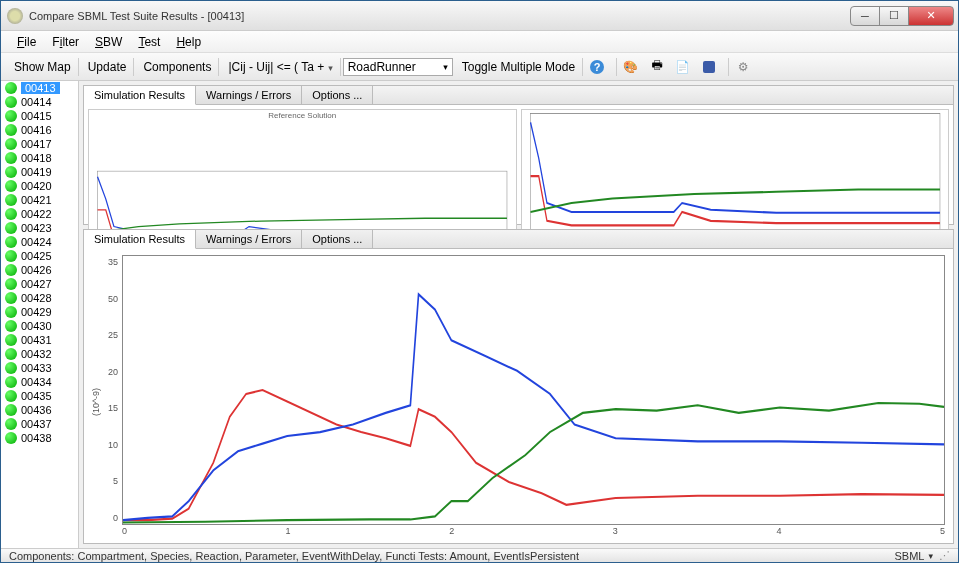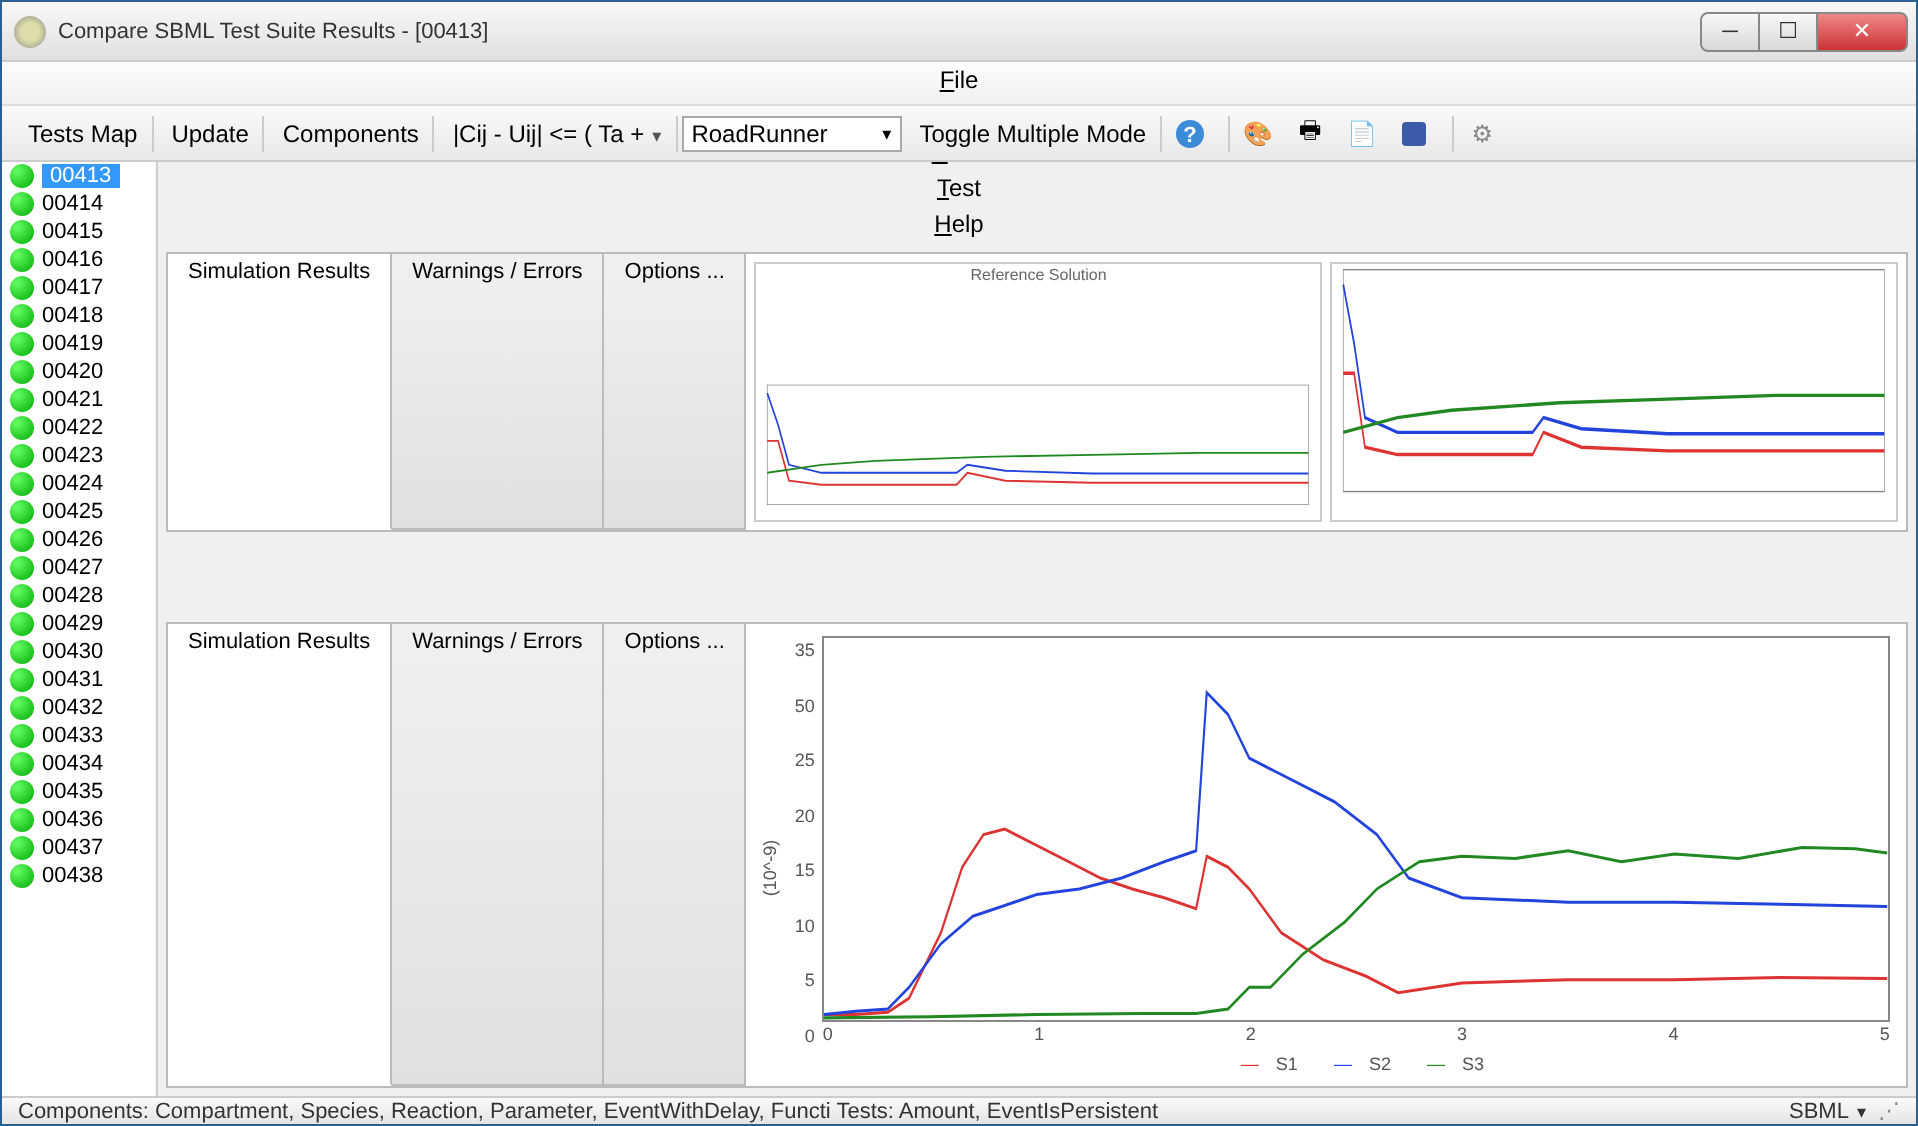--- a/index.html
+++ b/index.html
@@ -8,40 +8,40 @@
 .window { width: 959px; height: 563px; border: 1px solid #2b5f8e; display: flex; flex-direction: column; background: #f0f0f0; }
 
 .titlebar { height: 30px; background: linear-gradient(#f8f8f8, #e0e0e0); display: flex; align-items: center; border-bottom: 1px solid #ccc; }
 .titlebar-icon { width: 16px; height: 16px; margin: 0 6px; background: radial-gradient(circle, #dda 40%, #888 100%); border-radius: 50%; }
 .titlebar-title { flex: 1; color: #333; font-size: 11px; }
 .win-btns { display: flex; height: 20px; margin-right: 4px; }
 .win-btn { width: 30px; height: 20px; display: flex; align-items: center; justify-content: center; font-size: 11px; color: #333; border: 1px solid #888; margin-left: -1px; background: linear-gradient(#f8f8f8, #d8d8d8); }
 .win-btn.close { background: linear-gradient(#e88, #c33); color: #fff; width: 46px; border-radius: 0 4px 4px 0; }
 .win-btn.min { border-radius: 4px 0 0 4px; }
 
-.menubar { height: 22px; background: linear-gradient(#fdfdfd, #f0f0f0); display: flex; align-items: center; padding: 0 8px; border-bottom: 1px solid #ddd; flex-direction: column; }
+.menubar { height: 22px; background: linear-gradient(#fdfdfd, #f0f0f0); display: flex; align-items: center; padding: 0 8px; border-bottom: 1px solid #ddd; }
 .menu-item { padding: 2px 8px; cursor: default; }
 .menu-item u { text-decoration: underline; }
 
 .toolbar { height: 28px; background: linear-gradient(#fafafa, #e8e8e8); display: flex; align-items: center; padding: 0 6px; border-bottom: 1px solid #ccc; gap: 2px; }
 .tool-btn { padding: 2px 7px; border-right: 1px solid #ccc; cursor: default; white-space: nowrap; }
 .tool-select { padding: 1px 4px; background: #fff; border: 1px solid #aaa; display: flex; align-items: center; gap: 16px; min-width: 110px; }
 .tool-caret::after { content: "▾"; font-size: 9px; color: #555; margin-left: 4px; }
 .tool-icon { width: 18px; height: 18px; display: inline-flex; align-items: center; justify-content: center; margin: 0 3px; }
 
 .body-row { flex: 1; display: flex; overflow: hidden; }
 
 .sidebar { width: 78px; border-right: 1px solid #ccc; background: #fff; overflow-y: scroll; }
 .sb-item { display: flex; align-items: center; padding: 1px 4px; gap: 4px; font-size: 11px; }
 .sb-item.sel span { background: #3399ff; color: #fff; padding: 0 4px; }
 .dot { width: 12px; height: 12px; border-radius: 50%; background: radial-gradient(circle at 30% 30%, #6f6, #0a0); flex-shrink: 0; }
 
 .main { flex: 1; display: flex; flex-direction: column; padding: 4px; gap: 4px; overflow: hidden; }
 
-.pane { border: 1px solid #bbb; background: #fff; display: flex; flex-direction: row; margin-top: 41px; }
+.pane { border: 1px solid #bbb; background: #fff; display: flex; flex-direction: column; }
 .pane.top { height: 140px; } .pane.bot { flex: 1; }
 
 .tabs { display: flex; background: linear-gradient(#f4f4f4, #e4e4e4); border-bottom: 1px solid #bbb; }
 .tab { padding: 3px 10px; border-right: 1px solid #bbb; background: linear-gradient(#f0f0f0, #e0e0e0); font-size: 11px; }
 .tab.active { background: #fff; border-bottom: 1px solid #fff; margin-bottom: -1px; }
 
 .mini-row { flex: 1; display: flex; gap: 4px; padding: 4px; }
 .mini-box { flex: 1; border: 1px solid #ccc; background: #fff; display: flex; flex-direction: column; gap: 48px; }
 .mini-title { font-size: 8px; text-align: center; color: #666; padding: 1px; }
 .mini-chart { flex: 1; }
@@ -78,21 +78,21 @@
 
   <div class="menubar">
     <div class="menu-item"><u>F</u><span title="File">ile</span></div>
     <div class="menu-item">F<u>i</u>lter</div>
     <div class="menu-item"><u>S</u>BW</div>
     <div class="menu-item"><u>T</u>est</div>
     <div class="menu-item"><u>H</u>elp</div>
   </div>
 
   <div class="toolbar">
-    <div class="tool-btn">Tests Map</div>
+    <div class="tool-btn">Show Map</div>
     <div class="tool-btn">Update</div>
     <div class="tool-btn">Components</div>
     <div class="tool-btn tool-caret">|Cij - Uij| &lt;= ( Ta +</div>
     <div class="tool-select">
         <span>RoadRunner</span>
         <span style="margin-left:auto;font-size:9px;">▾</span>
       </div>
     <div class="tool-btn">Toggle Multiple Mode</div>
     <div class="tool-icon">
         <svg width="16" height="16">
@@ -278,21 +278,20 @@
                 </svg>
               </div>
             <div class="xaxis" id="xaxis">
                 <div>0</div>
                 <div>1</div>
                 <div>2</div>
                 <div>3</div>
                 <div>4</div>
                 <div>5</div>
               </div>
-            <div class="legend" id="legend"><span><span style="color:#dd3333;">—</span> S1</span><span><span style="color:#2244dd;">—</span> S2</span><span><span style="color:#228822;">—</span> S3</span></div>
           </div>
         </div>
       </div>
     </div>
   </div>
 
   <div class="statusbar">
     <span>Components: Compartment, Species, Reaction, Parameter, EventWithDelay, Functi Tests: Amount, EventIsPersistent</span>
     <span class="grow"></span>
     <span>SBML</span>

